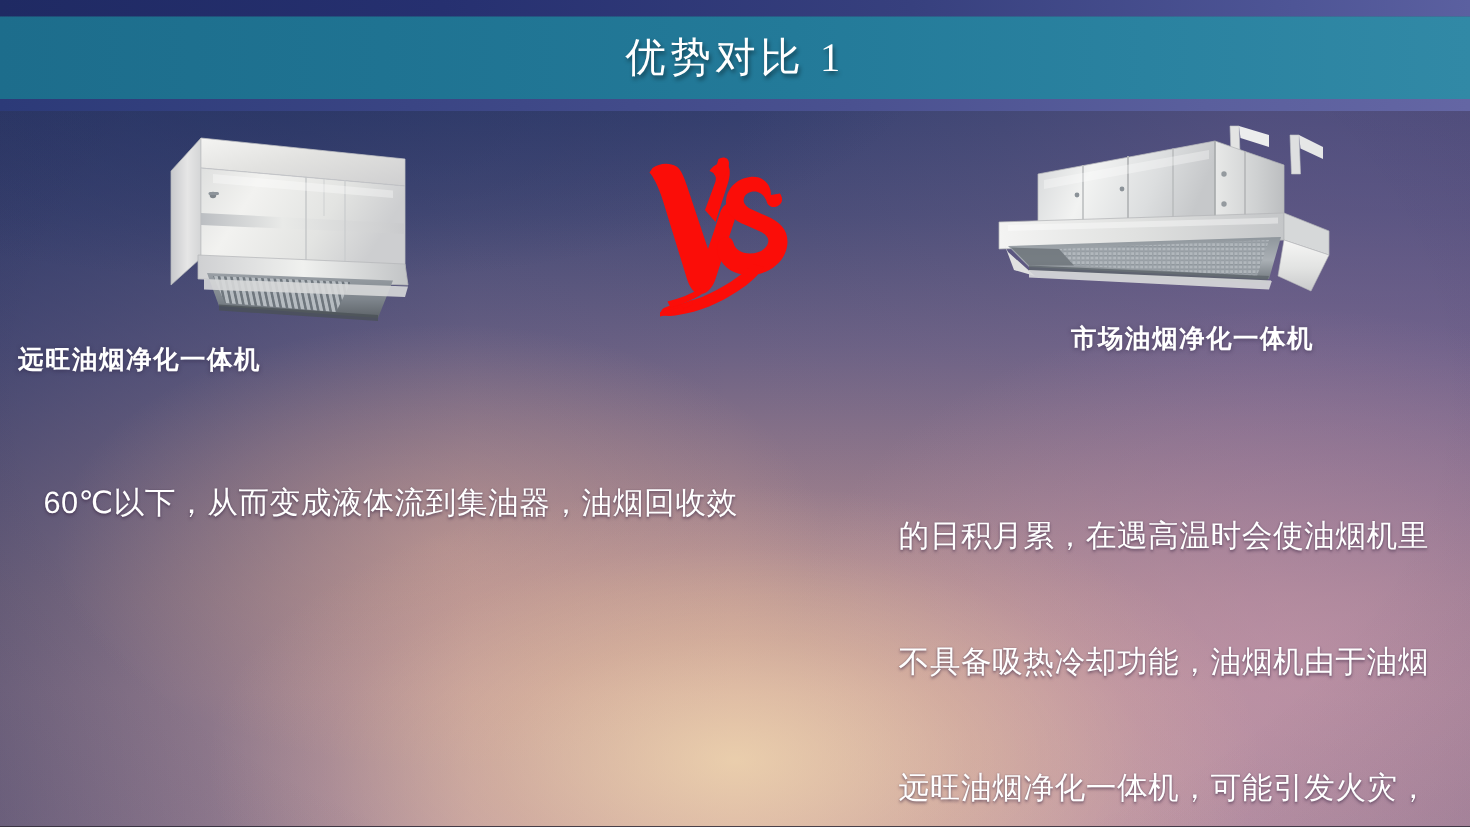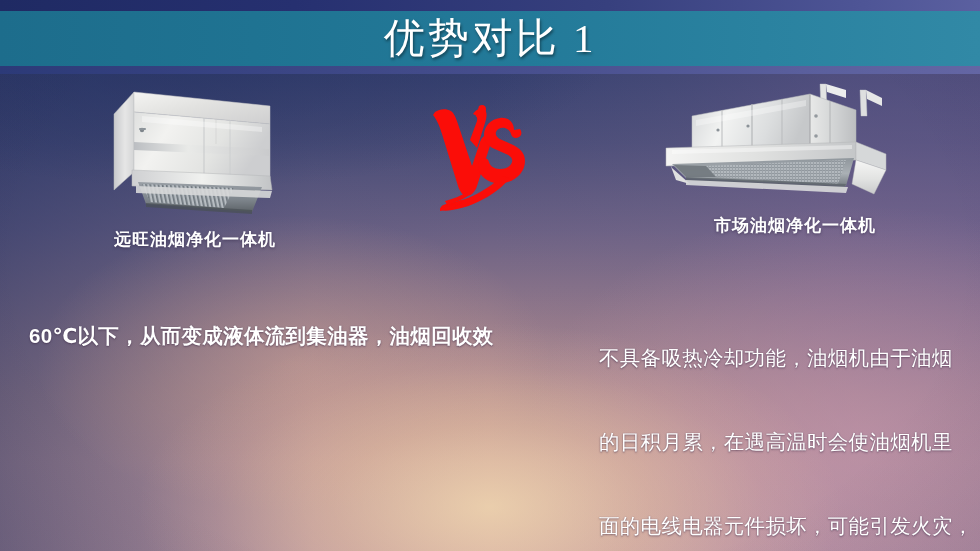--- a/index.html
+++ b/index.html
@@ -100,21 +100,21 @@
     height: 8px;
     background: linear-gradient(to right, #2c3a78 0%, #3a4584 28%, #4a5190 58%, #5a5f9d 82%, #6466a4 100%);
   }
   .tb-title {
     position: absolute;
     top: 12px;
     left: 0;
     width: 980px;
     text-align: center;
     font-family: "Liberation Serif", "DejaVu Serif", serif;
-    font-size: 41px;
+    font-size: 27px;
     line-height: 52px;
     letter-spacing: 3px;
     color: #ffffff;
     text-shadow: 1px 2px 3px rgba(0,0,0,0.45);
     white-space: nowrap;
   }
 
   
   .product {
     position: absolute;
@@ -124,21 +124,21 @@
 
   .caption {
     position: absolute;
     color: #ffffff;
     font-size: 17px;
     font-weight: bold;
     letter-spacing: 1px;
     white-space: nowrap;
     text-shadow: 0 1px 3px rgba(40,30,60,0.55);
   }
-  .cap-left  { left: 0; top: 228px; width: 390px; text-align: center; }
+  .cap-left  { left: 12px; top: 228px; width: 390px; }
   .cap-right { left: 600px; top: 214px; width: 390px; text-align: center; }
 
   
   .vs-mark {
     position: absolute;
     left: 432px;
     top: 104px;
     width: 100px;
     height: 108px;
   }
@@ -150,21 +150,21 @@
     font-size: 20.5px;
     line-height: 28px;
     letter-spacing: 0.3px;
     text-shadow: 0 1px 2px rgba(60,40,70,0.55), 0 0 1px rgba(60,40,70,0.4);
     white-space: pre;
   }
   .text-left  { left: 29px;  top: 266px; }
   .text-right { left: 599px; top: 288px; }
 
   .body-text .em {
-    font-weight: bold;
+    font-weight: normal;
   }
 </style>
 </head>
 <body>
 
 <div id="slide">
 
   <div class="bg-layer bg-base"></div>
   <div class="bg-layer bg-horiz"></div>
   <div class="bg-layer bg-glow-blue"></div>
@@ -369,20 +369,20 @@
     
     
     
     
     
     
     
   </div>
 
   <div class="body-text text-right">
+    <div>的日积月累，在遇高温时会使油烟机里</div>
     <div>不具备吸热冷却功能，油烟机由于油烟</div>
-    <div>的日积月累，在遇高温时会使油烟机里</div>
-    <div>面的电线电器元件损坏，可能引发火灾，</div>
+    <div>远旺油烟净化一体机，可能引发火灾，</div>
     
     
   </div>
 
 </div>
 
 </body></html>

